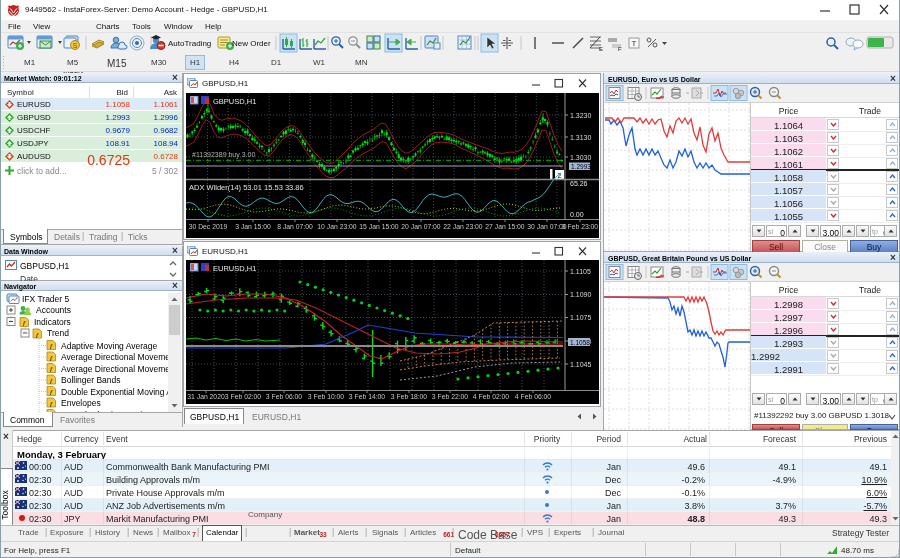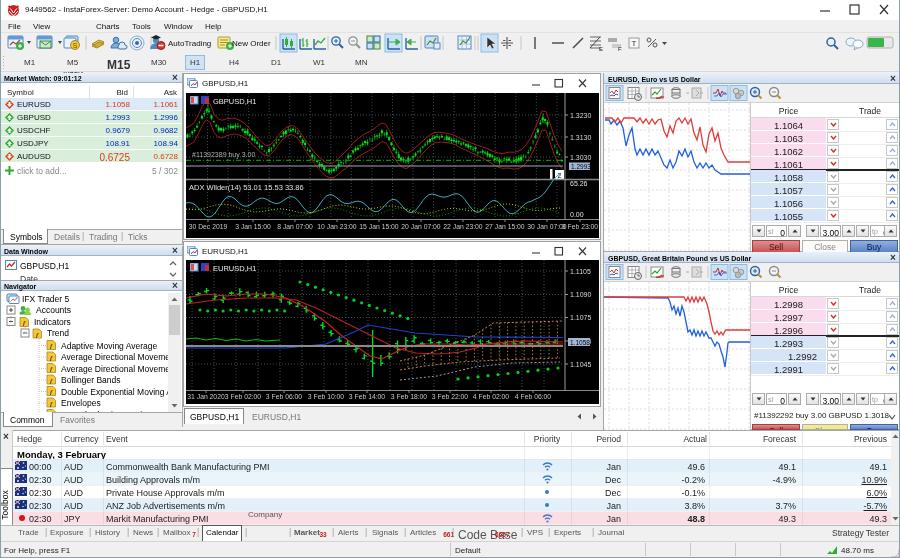--- a/index.html
+++ b/index.html
@@ -128,21 +128,21 @@
     <path d="M834 12 l4 4" stroke="#2a62a8" stroke-width="2"></path>
     <ellipse cx="851" cy="9" rx="5" ry="4" fill="#eef4fb" stroke="#8aa8c8"></ellipse>
     <ellipse cx="858" cy="11" rx="5" ry="4" fill="#fff" stroke="#8aa8c8"></ellipse>
     <path d="M855 14 l-1 3 3 -2" fill="#fff" stroke="#8aa8c8"></path>
     <rect x="867" y="4" width="26" height="11" rx="2" fill="#e8e8e8" stroke="#b0b0b0"></rect>
     <rect x="868" y="5" width="16" height="9" rx="1" fill="#39b54a"></rect>
   </svg>
 <div class="a" style="left:0;top:53px;width:900px;height:19px;background:#f0f0f0;border-bottom:1px solid #d9d9d9"></div>
 <div class="a" style="left:24px;top:58px;font-size:8px;color:#333;font-weight:normal;white-space:nowrap;">M1</div>
 <div class="a" style="left:67px;top:58px;font-size:8px;color:#333;font-weight:normal;white-space:nowrap;">M5</div>
-<div class="a" style="left:107px;top:58px;font-size:12px;color:#333;font-weight:bold;white-space:nowrap;">M15</div>
+<div class="a" style="left:107px;top:58px;font-size:10px;color:#333;font-weight:normal;white-space:nowrap;">M15</div>
 <div class="a" style="left:151px;top:58px;font-size:8px;color:#333;font-weight:normal;white-space:nowrap;">M30</div>
 <div class="a" style="left:185px;top:55px;width:20px;height:15px;background:#cfe3f5;border:1px solid #94bbdd"></div>
 <div class="a" style="left:190px;top:58px;font-size:8px;color:#333;font-weight:normal;white-space:nowrap;">H1</div>
 <div class="a" style="left:229px;top:58px;font-size:8px;color:#333;font-weight:normal;white-space:nowrap;">H4</div>
 <div class="a" style="left:271px;top:58px;font-size:8px;color:#333;font-weight:normal;white-space:nowrap;">D1</div>
 <div class="a" style="left:313px;top:58px;font-size:8px;color:#333;font-weight:normal;white-space:nowrap;">W1</div>
 <div class="a" style="left:355px;top:58px;font-size:8px;color:#333;font-weight:normal;white-space:nowrap;">MN</div>
 
 <div class="a" style="left:0;top:73px;width:183px;height:172px;background:#fff;border:1px solid #a7a7a7;border-left:none"></div>
 <div class="a hdr" style="left:1px;top:73px;width:181px;height:10px"></div>
@@ -184,21 +184,21 @@
   </svg>
 <div class="a" style="left:17px;top:139px;font-size:8px;color:#111;font-weight:normal;white-space:nowrap;">USDJPY</div>
 <div class="a" style="right:770px;top:139px;font-size:8px;color:#0026c8;font-weight:normal;white-space:nowrap;">108.91</div>
 <div class="a" style="right:722px;top:139px;font-size:8px;color:#0026c8;font-weight:normal;white-space:nowrap;">108.94</div>
 <div class="a" style="left:1px;top:150px;width:181px;height:12px;background:#d9efdb"></div>
 <svg class="a" style="left:5px;top:152px" width="9" height="9" viewBox="0 0 9 9">
     <path d="M4.5 0 L9 4.5 L4.5 9 L0 4.5 Z" fill="#e04818"></path>
     <path d="M4.5 7 L2 4 L3.5 4 L3.5 2 L5.5 2 L5.5 4 L7 4 Z" fill="#fff"></path>
   </svg>
 <div class="a" style="left:17px;top:152px;font-size:8px;color:#111;font-weight:normal;white-space:nowrap;">AUDUSD</div>
-<div class="a" style="right:770px;top:152px;font-size:10px;color:#dd3a14;font-weight:normal;white-space:nowrap;">0.6725</div>
+<div class="a" style="right:770px;top:152px;font-size:14px;color:#dd3a14;font-weight:normal;white-space:nowrap;">0.6725</div>
 <div class="a" style="right:722px;top:152px;font-size:8px;color:#dd3a14;font-weight:normal;white-space:nowrap;">0.6728</div>
 <svg class="a" style="left:5px;top:166px" width="9" height="9" viewBox="0 0 9 9">
     <path d="M0 4.5 h9 M4.5 0 v9" stroke="#2faa2f" stroke-width="2"></path>
   </svg>
 <div class="a" style="left:17px;top:166px;font-size:8.5px;color:#888;font-weight:normal;white-space:nowrap;">click to add...</div>
 <div class="a" style="right:722px;top:166px;font-size:8.5px;color:#888;font-weight:normal;white-space:nowrap;">5 / 302</div>
 <div class="a" style="left:1px;top:229px;width:181px;height:15px;background:#f0f0f0;border-top:1px solid #a7a7a7"></div>
 <div class="a" style="left:3px;top:229px;width:45px;height:15px;background:#fff;border:1px solid #888;border-top:none"></div>
 <div class="a" style="left:10px;top:232px;font-size:8.5px;color:#000;font-weight:normal;white-space:nowrap;">Symbols</div>
 <div class="a" style="left:54px;top:232px;font-size:8.5px;color:#777;font-weight:normal;white-space:nowrap;">Details</div>
@@ -828,21 +828,21 @@
 <div class="a" style="left:827px;top:337px;width:12px;height:11px;background:#fff;border:1px solid #c8c8c8"></div>
 <svg class="a" style="left:830px;top:340px" width="7" height="5" viewBox="0 0 7 5">
     <path d="M1 1 L3.5 4 L6 1" stroke="#aaa" fill="none" stroke-width="1.4"></path>
   </svg>
 <div class="a" style="left:886px;top:337px;width:12px;height:11px;background:#fff;border:1px solid #c8c8c8"></div>
 <svg class="a" style="left:889px;top:340px" width="7" height="5" viewBox="0 0 7 5">
     <path d="M1 4 L3.5 1 L6 4" stroke="#3060d0" fill="none" stroke-width="1.3"></path>
   </svg>
 <div class="a" style="left:751px;top:348.5px;width:149px;height:1px;background:#eee"></div>
 <div class="a" style="left:751px;top:349px;width:75px;height:12px;background:#d6e4f7"></div>
-<div class="a" style="left:751px;top:350.5px;width:66px;height:13px;text-align:right;font-size:9.5px;color:#222">1.2992</div>
+<div class="a" style="left:751px;top:350.5px;width:66px;height:13px;text-align:left;font-size:9.5px;color:#222">1.2992</div>
 <div class="a" style="left:827px;top:350px;width:12px;height:11px;background:#fff;border:1px solid #c8c8c8"></div>
 <svg class="a" style="left:830px;top:353px" width="7" height="5" viewBox="0 0 7 5">
     <path d="M1 1 L3.5 4 L6 1" stroke="#aaa" fill="none" stroke-width="1.4"></path>
   </svg>
 <div class="a" style="left:886px;top:350px;width:12px;height:11px;background:#fff;border:1px solid #c8c8c8"></div>
 <svg class="a" style="left:889px;top:353px" width="7" height="5" viewBox="0 0 7 5">
     <path d="M1 4 L3.5 1 L6 4" stroke="#3060d0" fill="none" stroke-width="1.3"></path>
   </svg>
 <div class="a" style="left:751px;top:361.5px;width:149px;height:1px;background:#eee"></div>
 <div class="a" style="left:751px;top:362px;width:75px;height:12px;background:#d6e4f7"></div>

